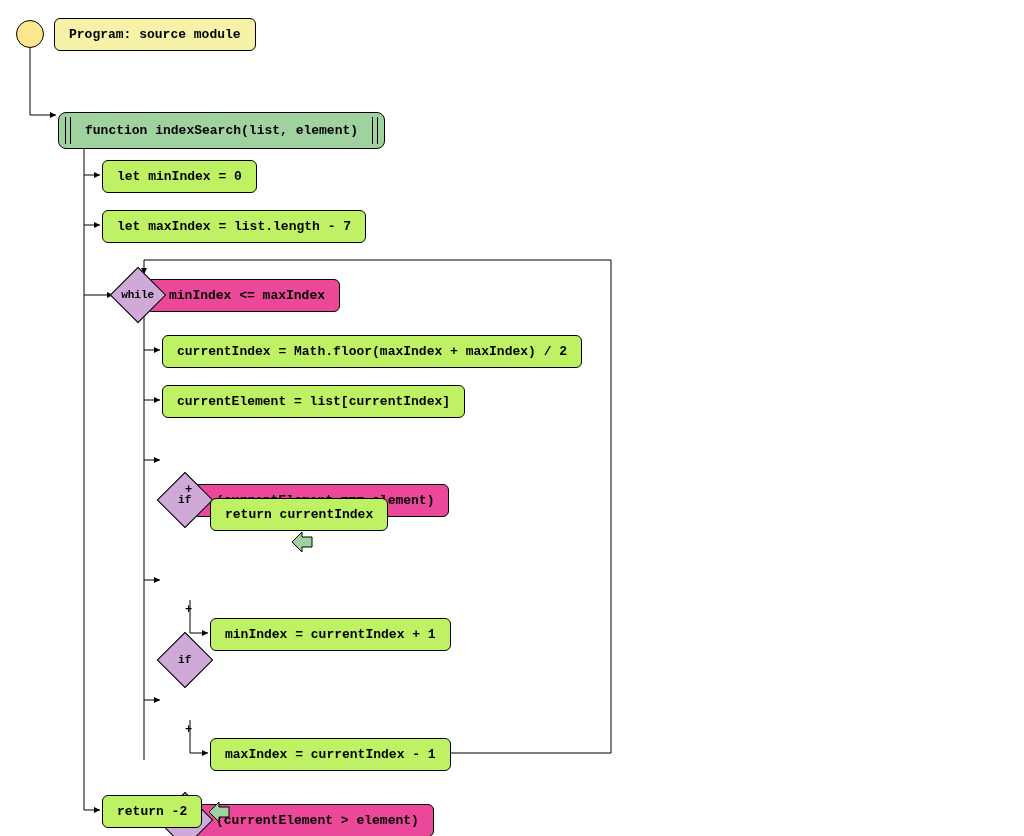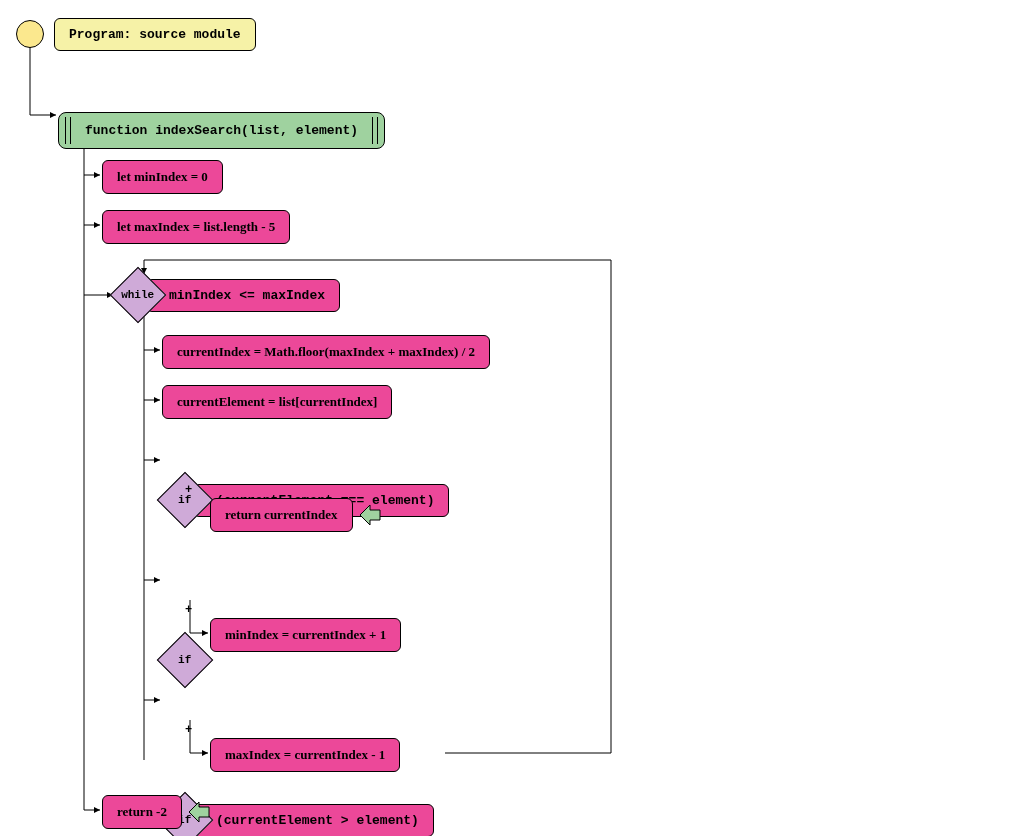--- a/index.html
+++ b/index.html
@@ -31,21 +31,21 @@
   .box {
     border: 1px solid #000;
     border-radius: 6px;
     padding: 8px 14px;
     display: flex;
     align-items: center;
     white-space: nowrap;
   }
   .yellow { background: #f6f2a7; }
   .green  { background: #9fd29f; }
-  .blue   { background: #ec4899; font-family: Liberation Serif, serif; }
+  .blue   { background: #bef264; }
   .func {
     border: 1px solid #000;
     border-radius: 8px;
     padding: 4px 6px;
     display: flex;
     align-items: stretch;
   }
   .func .bar {
     width: 6px;
     border-left: 1px solid #000;
@@ -158,21 +158,21 @@
     <div class="inner">function indexSearch(list, element)</div>
     <div class="bar"></div>
   </div>
 </div>
 
 <div class="node" style="left:102px; top:160px;">
   <div class="box blue">let minIndex = 0</div>
 </div>
 
 <div class="node" style="left:102px; top:210px;">
-  <div class="box blue">let maxIndex = list.length - 5</div>
+  <div class="box blue">let maxIndex = list.length - 7</div>
 </div>
 
 <div class="node diamond-wrap" style="left:118px; top:275px;">
   <div class="diamond">
       <span>while</span>
     </div>
   <div class="cond-box">minIndex &lt;= maxIndex</div>
 </div>
 
 <div class="node" style="left:162px; top:335px;border-radius:14px;">
@@ -183,21 +183,21 @@
   <div class="box blue">currentElement = list[currentIndex]</div>
 </div>
 
 <div class="node diamond-wrap" style="left:165px; top:440px;">
   <div class="diamond">
       <span>if</span>
     </div>
   <div class="cond-box">(currentElement === element)</div>
 </div>
 <div class="plus" style="left:185px; top:483px;">+</div>
-<div class="node" style="left:210px; top:498px;">
+<div class="node" style="left:210px; top:498px;flex-direction:column;">
   <div class="box blue">return currentIndex</div>
   <span class="return-arrow">
     <svg width="22" height="22">
         <polygon points="1,11 11,1 11,6 21,6 21,16 11,16 11,21" fill="#9fd29f" stroke="#000"></polygon>
       </svg>
   </span>
 </div>
 
 <div class="node diamond-wrap" style="left:165px; top:560px;">
   <div class="diamond">

